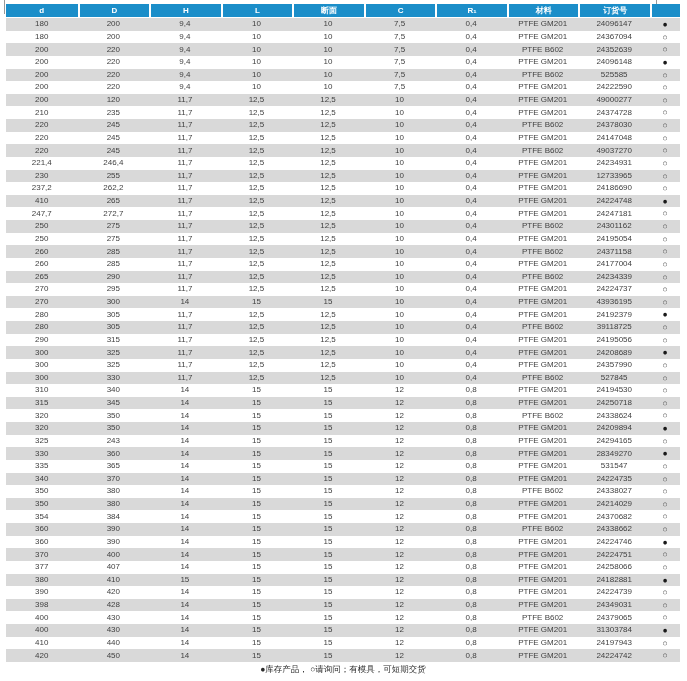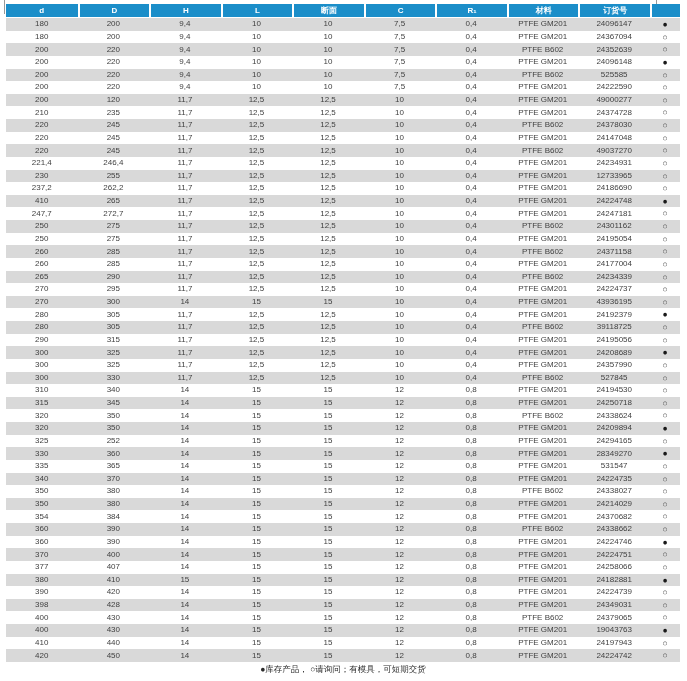--- a/index.html
+++ b/index.html
@@ -537,21 +537,21 @@
           <div class="cell">12</div>
           <div class="cell">0,8</div>
           <div class="cell">PTFE GM201</div>
           <div class="cell">24209894</div>
           <div class="cell">
             <span class="stock-glyph">●</span>
           </div>
         </div>
         <div class="grid row">
           <div class="cell">325</div>
-          <div class="cell">252</div>
+          <div class="cell">243</div>
           <div class="cell">14</div>
           <div class="cell">15</div>
           <div class="cell">15</div>
           <div class="cell">12</div>
           <div class="cell">0,8</div>
           <div class="cell">PTFE GM201</div>
           <div class="cell">24294165</div>
           <div class="cell">
             <span class="stock-glyph empty">○</span>
           </div>
@@ -754,21 +754,21 @@
         </div>
         <div class="grid row">
           <div class="cell">400</div>
           <div class="cell">430</div>
           <div class="cell">14</div>
           <div class="cell">15</div>
           <div class="cell">15</div>
           <div class="cell">12</div>
           <div class="cell">0,8</div>
           <div class="cell">PTFE GM201</div>
-          <div class="cell">19043763</div>
+          <div class="cell">31303784</div>
           <div class="cell">
             <span class="stock-glyph">●</span>
           </div>
         </div>
         <div class="grid row">
           <div class="cell">410</div>
           <div class="cell">440</div>
           <div class="cell">14</div>
           <div class="cell">15</div>
           <div class="cell">15</div>

